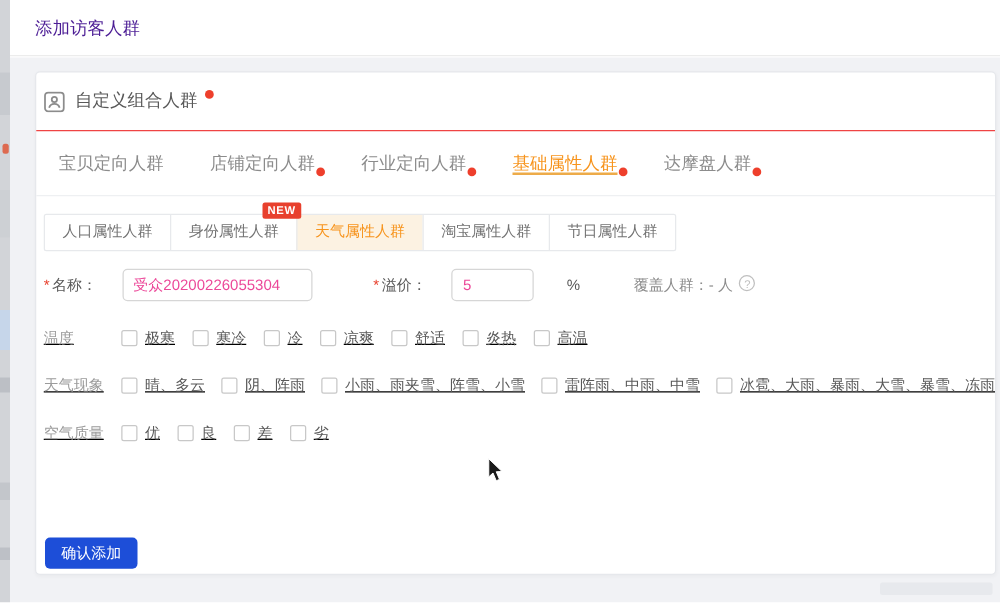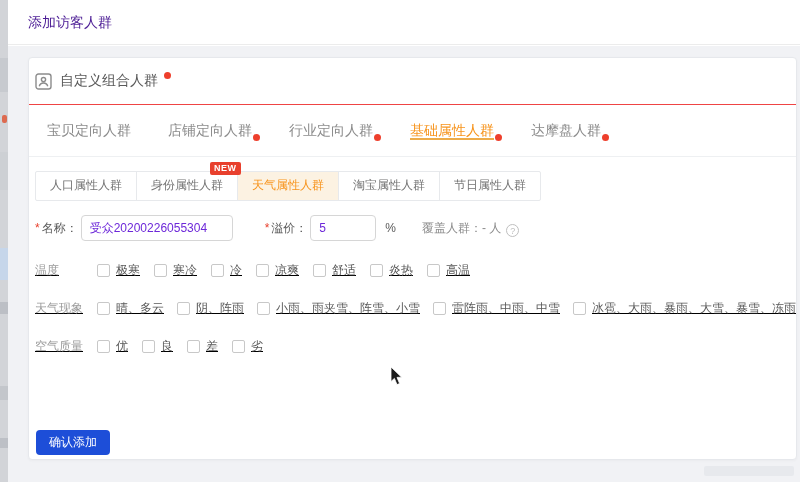--- a/index.html
+++ b/index.html
@@ -36,28 +36,28 @@
   .tab.active { color:#f7941d; }
   .tab.active::after { content:""; position:absolute; left:0; right:0; bottom:0; height:2px; background:#edab49; }
   .tab .red-dot { position:absolute; top:12px; right:-8px; }
 
   .subtab-bar { position:relative; display:inline-flex; margin:14px 0 0 6px; border:1px solid #e7e9ec; border-radius:2px; background:#fff; }
   .subtab { position:relative; height:28px; line-height:27px; padding:0 14px; font-size:12px; color:#737373; border-left:1px solid #e7e9ec; cursor:pointer; white-space:nowrap; }
   .subtab:first-child { border-left:none; }
   .subtab.active { background:#fcf2e2; color:#f7941d; }
   .new-badge { position:absolute; top:-10px; left:-28px; background:#e8402d; color:#fff; font-size:9px; font-weight:bold; line-height:1; padding:2px 4px; border-radius:2px; letter-spacing:.5px; z-index:3; }
 
-  .form-row { display:flex; align-items:center; margin:14px 0 0 6px; font-size:12px; color:#595959; }
+  .form-row { display:flex; align-items:center; margin:14px 0 0 6px; font-size:12px; color:#595959;gap:17px; }
   .req::before { content:"*"; color:#e8402d; margin-right:2px; }
-  .txt-input { height:26px; border:1px solid #d6d6d6; border-radius:4px; padding:0 8px; font-size:12px; color:#6d28d9; font-family:"Liberation Sans","DejaVu Sans",sans-serif; outline:none; background:#fff; }
+  .txt-input { height:26px; border:1px solid #d6d6d6; border-radius:4px; padding:0 8px; font-size:12px; color:#ec4899; font-family:"Liberation Sans","DejaVu Sans",sans-serif; outline:none; background:#fff; }
   .name-input { width:152px; margin-left:3px; }
   .premium-wrap { margin-left:32px; }
   .premium-input { width:66px; margin-left:3px; }
   .pct { margin-left:9px; }
-  .coverage { margin-left:26px; color:#8c8c8c; display:flex; align-items:flex-end; }
+  .coverage { margin-left:26px; color:#8c8c8c; display:flex; align-items:flex-start; }
   .help-icon { width:13px; height:13px; border:1px solid #bfbfbf; border-radius:50%; color:#bfbfbf; font-size:9px; line-height:12px; text-align:center; margin-left:5px; display:inline-block; }
 
   .criteria { margin:21px 0 0 6px;text-decoration:underline; }
   .crit-row { display:flex; align-items:center; margin-bottom:21px; }
   .crit-label { width:62px; font-size:12px; color:#9b9b9b; flex-shrink:0; }
   .options { display:flex; align-items:center; }
   .opt { display:inline-flex; align-items:center; font-size:12px; color:#595959; margin-right:14px; white-space:nowrap; cursor:pointer; }
   .row-weather .opt { margin-right:13px; }
   .cbx { width:13px; height:13px; border:1px solid #c8c8c8; border-radius:2px; background:#fff; margin-right:6px; flex-shrink:0; display:inline-block; }
 

